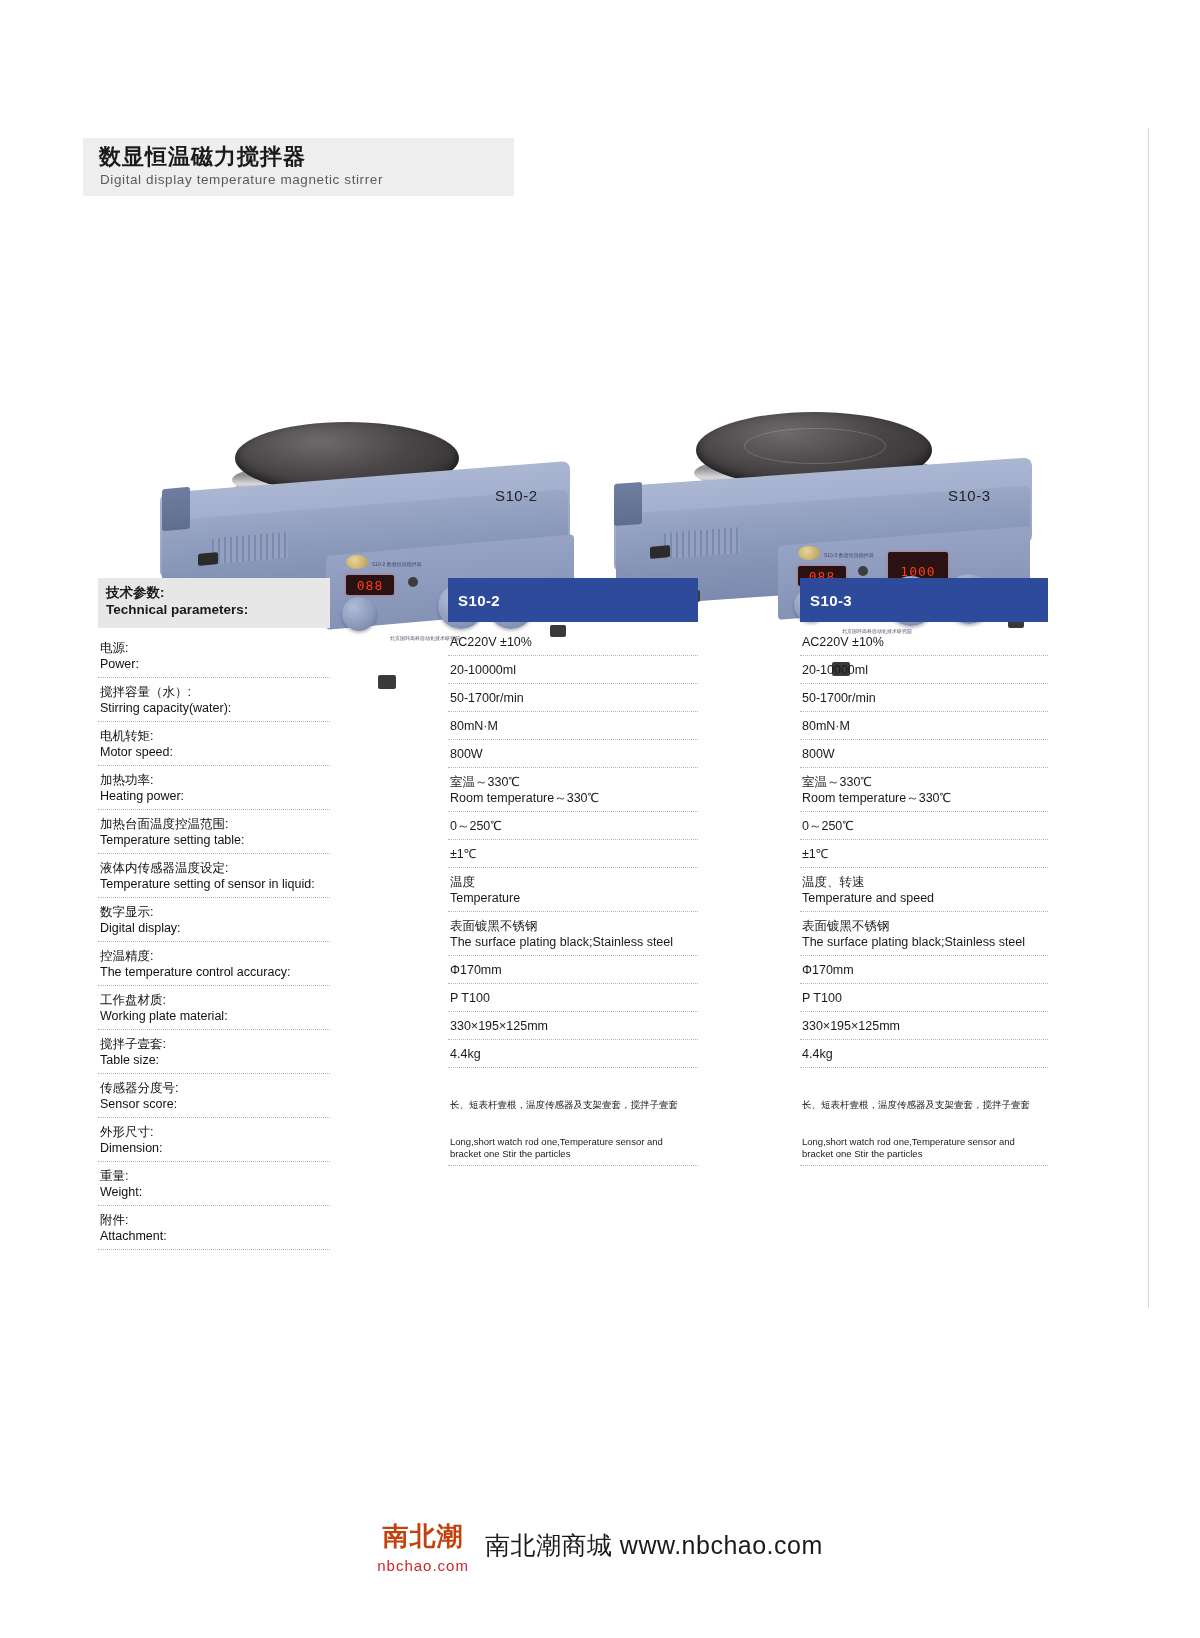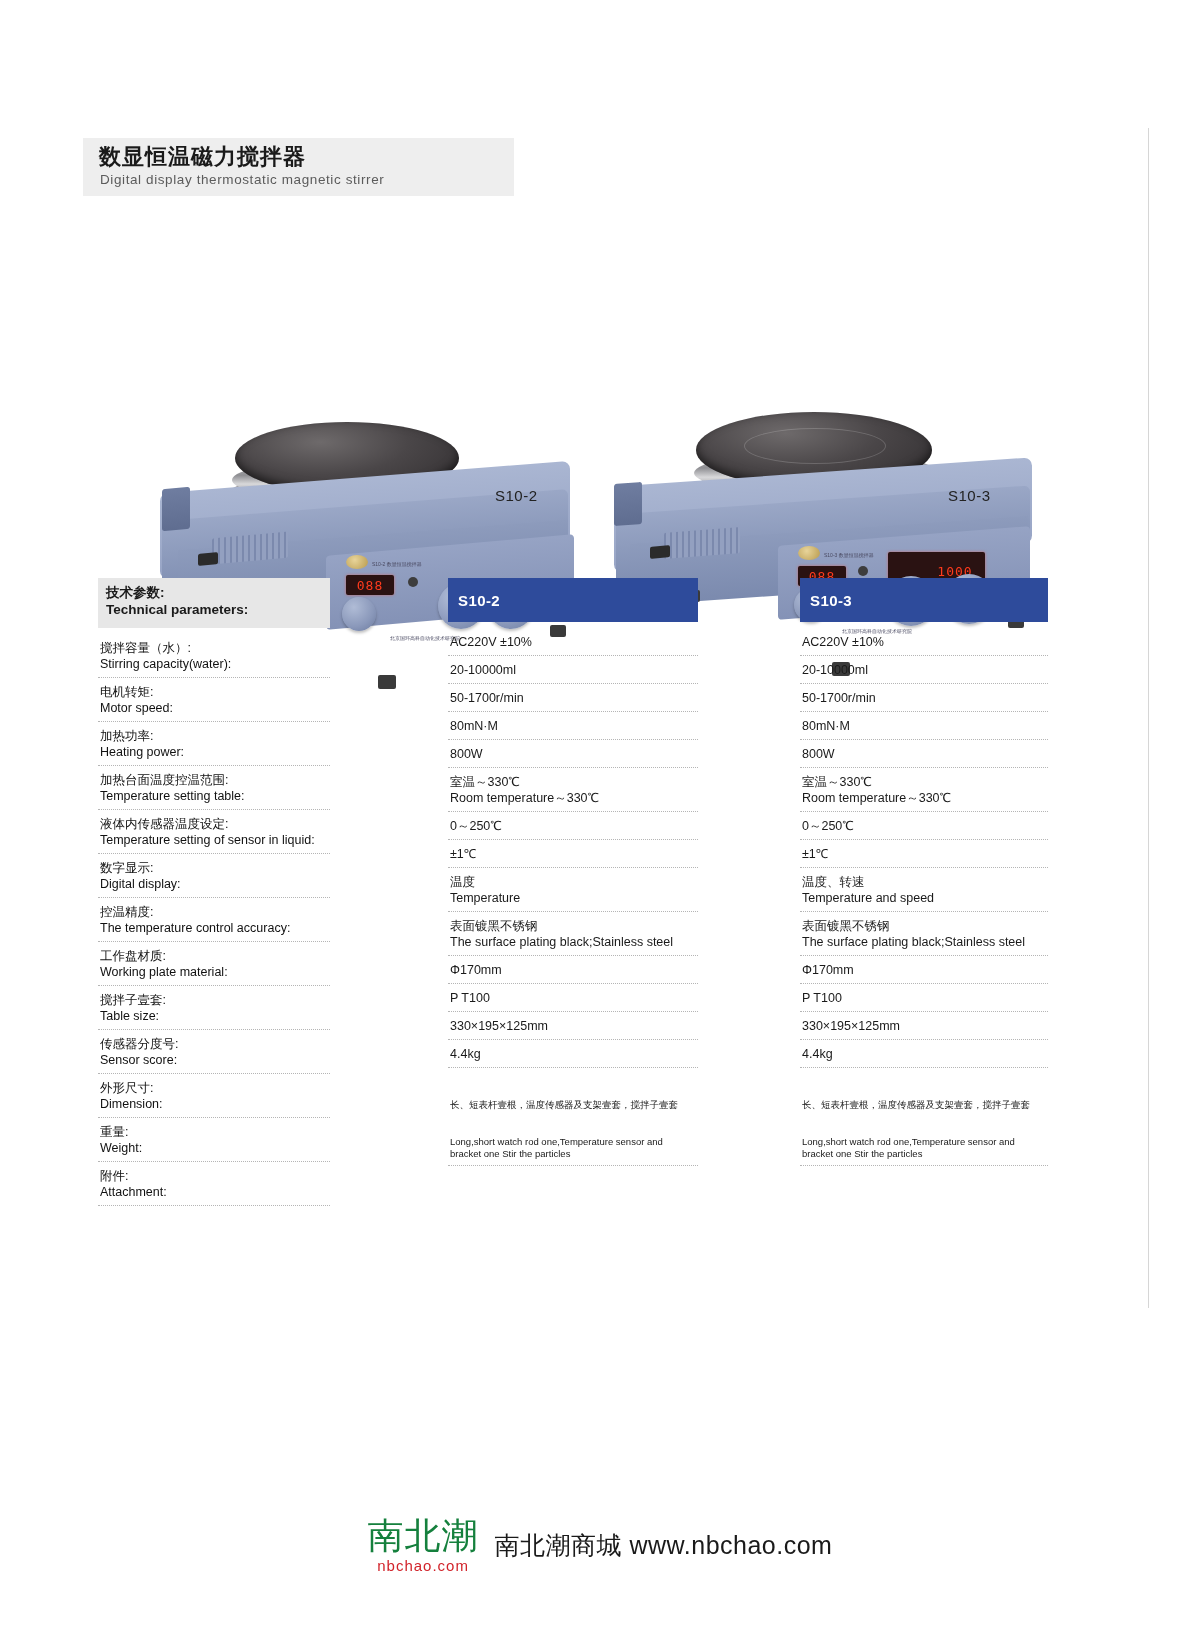--- a/index.html
+++ b/index.html
@@ -226,23 +226,23 @@
     position: absolute;
     left: 0;
     top: 1500px;
     width: 1200px;
     height: 90px;
     display: flex;
     align-items: center;
     justify-content: center;
   }
   .logo-cn {
-    font-size: 36px;
-    font-weight: normal;
-    color: #15803d;
+    font-size: 26px;
+    font-weight: bold;
+    color: #c2410c;
     letter-spacing: 1px;
     line-height: 38px;
     font-family: "DejaVu Sans", sans-serif;
   }
   .logo-sub {
     font-size: 15px;
     color: #d2232a;
     letter-spacing: 1px;
     text-align: center;
     margin-top: 2px;
@@ -256,21 +256,21 @@
   }
 </style>
 </head>
 <body>
 
 <div class="right-rule"></div>
 
 <div class="header-band"></div>
 <div class="header-accent"></div>
 <div class="title-cn">数显恒温磁力搅拌器</div>
-<div class="title-en">Digital display thermostatic magnetic stirrer</div>
+<div class="title-en">Digital display temperature magnetic stirrer</div>
 
 <div class="product" style="left:150px; top:205px; width:450px; height:310px;">
   <div class="stirrer">
 
     <div class="plate-ring2" style="left:78px; top:268px; width:240px; height:42px;"></div>
     <div class="plate-ring" style="left:82px; top:255px; width:232px; height:40px;"></div>
     <div class="plate-top" style="left:85px; top:217px; width:224px; height:72px;"></div>
 
     <div class="body-top" style="left:10px; top:272px; width:410px; height:86px; transform: skewY(-4.5deg);"></div>
     <div class="body-box" style="left:12px; top:300px; width:406px; height:78px; transform: skewY(-4.5deg);"></div>
@@ -314,41 +314,45 @@
     <div style="position:absolute; left:14px; top:283px; width:28px; height:42px; background:linear-gradient(180deg,#6f7da0,#5f6d90); border-radius:3px; transform:skewY(-4.5deg);"></div>
 
     <div class="vents" style="left:64px; top:330px; width:76px; height:26px; transform:skewY(-4.5deg);"></div>
     <div class="switch" style="left:50px; top:346px; width:20px; height:12px; transform:skewY(-4.5deg);"></div>
 
     <div style="position:absolute; left:178px; top:336px; width:252px; height:74px; background:linear-gradient(180deg,#96a3c4,#8492b6); border-radius:4px; transform:skewY(-4.5deg);"></div>
     <div class="badge" style="left:198px; top:346px; width:22px; height:14px;"></div>
     <div class="panel-label" style="left:224px; top:352px;">S10-3   数显恒温搅拌器</div>
     <div class="led" style="left:198px; top:366px; width:48px; height:20px;">088</div>
     <div class="switch" style="left:258px; top:366px; width:10px; height:10px; border-radius:50%; background:#3d3d3d;"></div>
-    <div class="led" style="left:288px; top:352px; width:60px; height:38px;padding-left:37px;">1000</div>
+    <div class="led" style="left:288px; top:352px; width:60px; height:38px;">1000</div>
     <div class="knob-small" style="left:194px; top:388px; width:34px; height:34px;"></div>
     <div class="knob" style="left:286px; top:376px; width:50px; height:50px;"></div>
     <div class="knob" style="left:344px; top:374px; width:50px; height:50px;"></div>
     <div class="panel-label" style="left:242px; top:428px;">北京国环高科自动化技术研究院</div>
 
     <div class="foot" style="left:84px; top:390px; width:16px; height:12px;"></div>
     <div class="foot" style="left:232px; top:462px; width:18px; height:14px;"></div>
     <div class="foot" style="left:408px; top:416px; width:16px; height:12px;"></div>
   </div>
   <div class="caption" style="left:348px; top:287px;">S10-3</div>
 </div>
 
 <div class="tbl">
 
   <div class="col-spec">
     <div class="spec-head">
       <div class="cn">技术参数:</div>
       <div class="en">Technical parameters:</div>
     </div>
     <div class="rowlist">
+      <div class="row">
+          <div class="cn">电源:</div>
+          <div class="en">Power:</div>
+        </div>
       <div class="row">
           <div class="cn">搅拌容量（水）:</div>
           <div class="en">Stirring capacity(water):</div>
         </div>
       <div class="row">
           <div class="cn">电机转矩:</div>
           <div class="en">Motor speed:</div>
         </div>
       <div class="row">
           <div class="cn">加热功率:</div>

